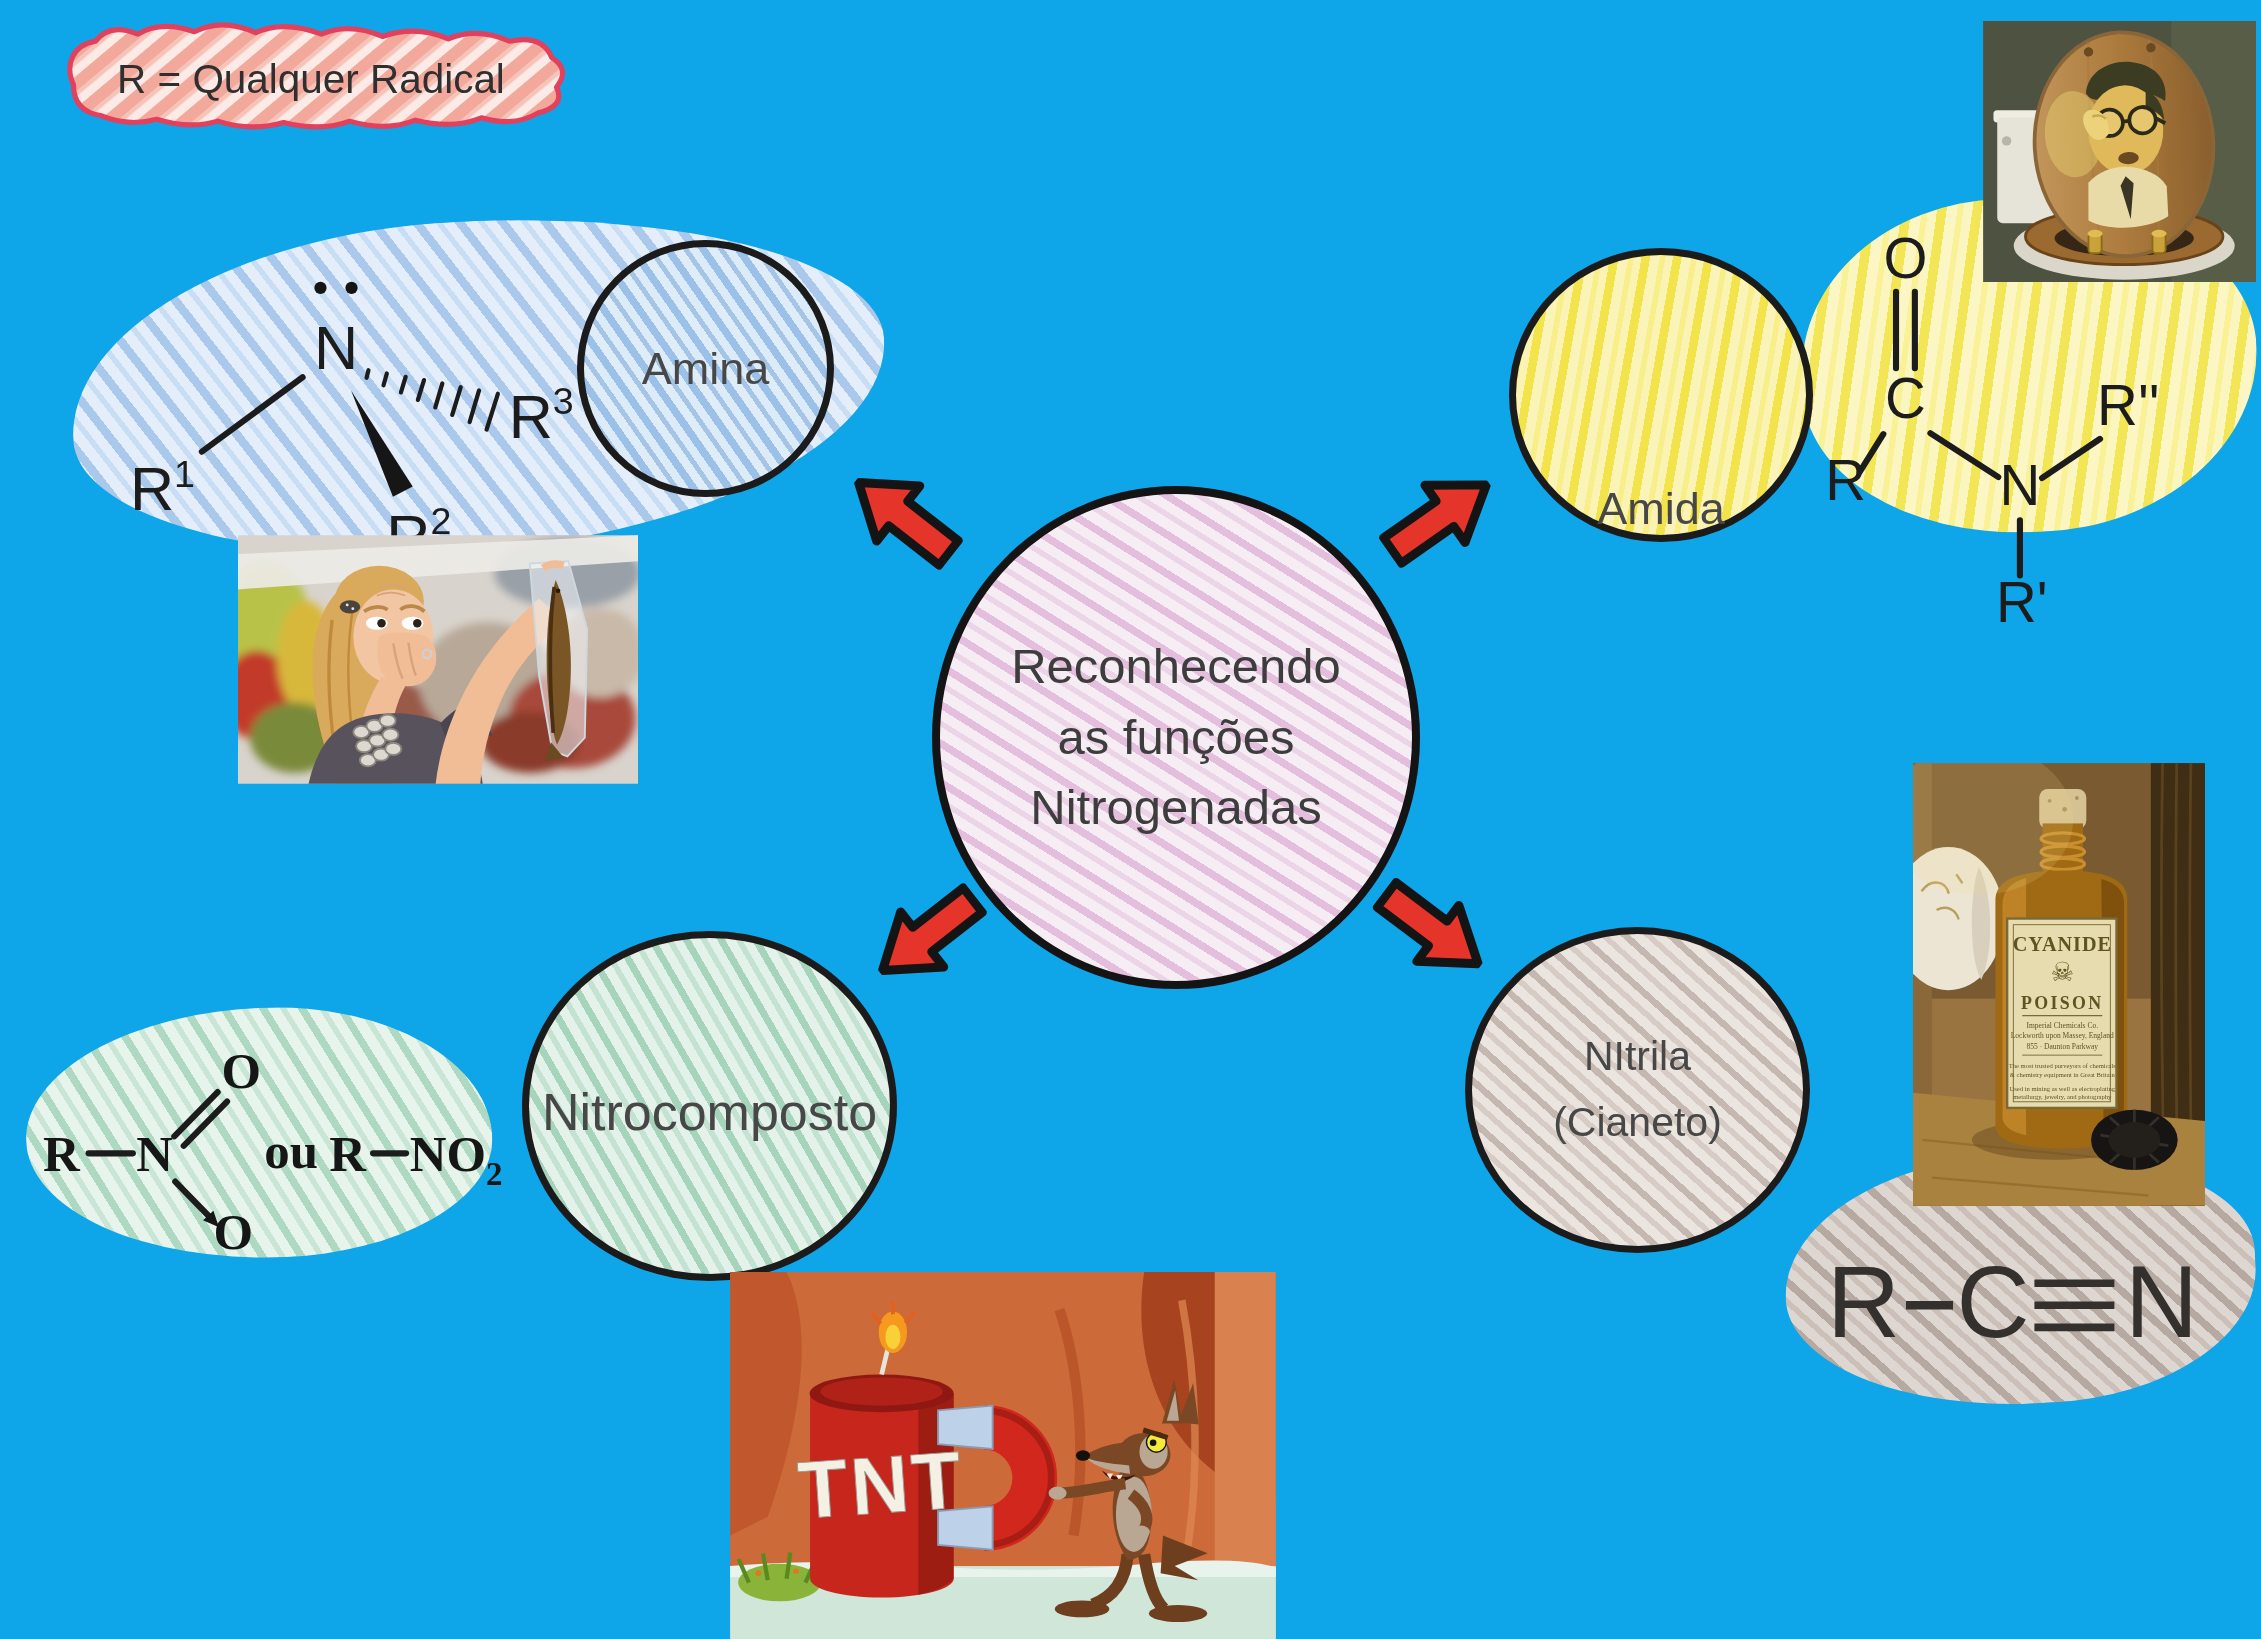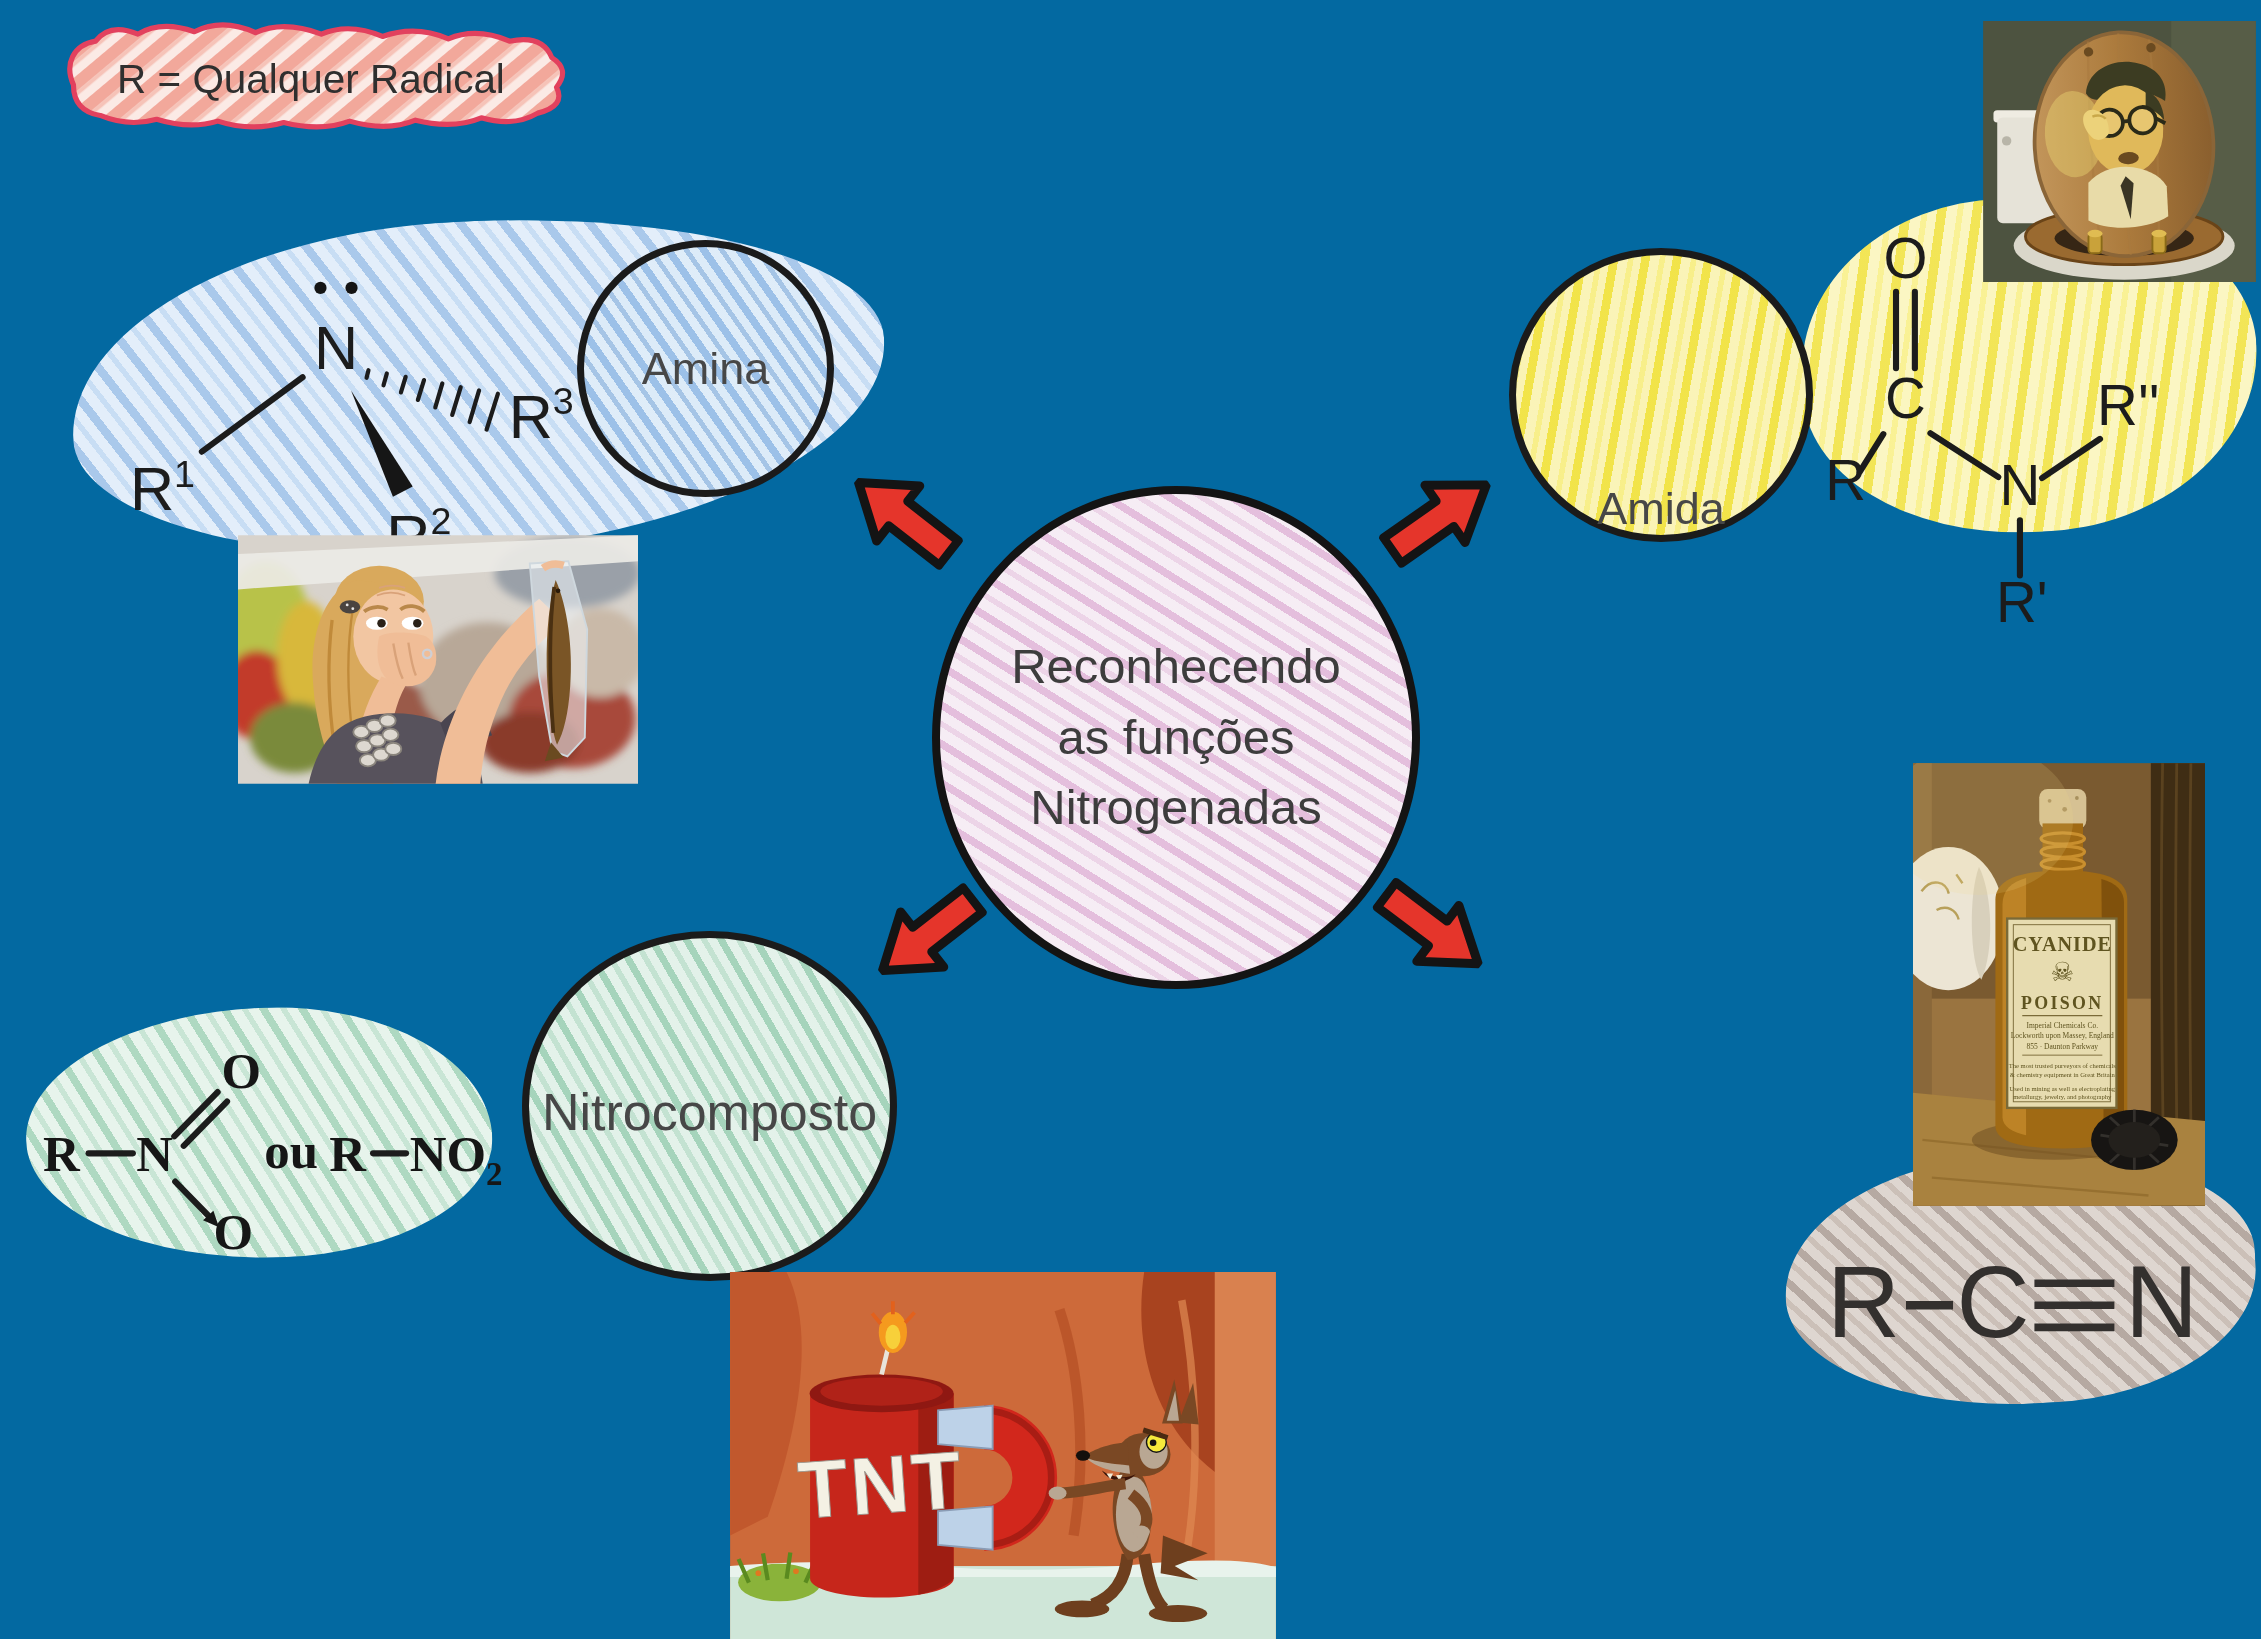--- a/index.html
+++ b/index.html
@@ -1,16 +1,16 @@
 <!DOCTYPE html>
 <html style="font-size:7.5px"><head>
 <meta charset="utf-8">
 <style>
   html,body{margin:0;padding:0;background:#ffffff;}
-  #canvas{position:relative;width:2261px;height:1639px;background:#0369a1;overflow:hidden;
+  #canvas{position:relative;width:2261px;height:1639px;background:#0ea5e9;overflow:hidden;
           font-family:"Liberation Sans",sans-serif;}
   .patch{position:absolute;z-index:1;}
   .patch-blue{background:
       repeating-linear-gradient(55deg, rgba(150,188,230,.75) 0 8.5px, rgba(255,255,255,0) 8.5px 19px,
         rgba(173,205,238,.5) 19px 24.5px, rgba(255,255,255,0) 24.5px 34px), #e3eefa;
       border-radius:48% 52% 55% 45% / 60% 42% 58% 40%; transform:rotate(-3deg);}
   .patch-yellow{background:
       repeating-linear-gradient(100deg, rgba(240,225,60,.8) 0 9.4px, rgba(255,255,255,.05) 9.4px 20px,
         rgba(248,238,120,.6) 20px 26px, rgba(255,255,255,0) 26px 35px), #fbf6c0;
       border-radius:46% 54% 50% 50% / 52% 48% 55% 45%; transform:rotate(-2deg);}
@@ -351,20 +351,24 @@
       <circle cx="906" cy="362" r="21" fill="#f5e93c" stroke="#141414" stroke-width="3"></circle>
       <circle cx="899" cy="363" r="7" fill="#141414"></circle>
       <path d="M 878,336 L 930,352" stroke="#4a2a12" stroke-width="11"></path>
       <path d="M 840,450 C 790,456 748,468 702,470" stroke="#7a4824" stroke-width="24" fill="none"></path>
       <ellipse cx="696" cy="470" rx="19" ry="14" fill="#b9a793"></ellipse>
       <path d="M 852,472 C 880,492 894,520 880,546" stroke="#7a4824" stroke-width="24" fill="none"></path>
       <ellipse cx="874" cy="552" rx="18" ry="13" fill="#b9a793"></ellipse>
     </g>
   </svg>
 
+  <div class="node-circle fill-taupe" style="left:1465px;top:927px;width:345px;height:326px;">
+    <div class="node-label" style="font-size:41px;line-height:1.6;">NItrila</div>
+    <div class="node-label" style="font-size:41px;line-height:1.6;">(Cianeto)</div>
+  </div>
 
   <div class="patch patch-gray" style="left:1785px;top:1154px;width:471px;height:250px;"></div>
 
   <svg class="struct" style="left:1809px;top:1182px;" width="448" height="207" viewBox="0 0 950 440">
     <text x="115" y="330" text-anchor="middle" class="big-formula">R</text>
     <line x1="205" y1="262" x2="305" y2="262" stroke="#33302e" stroke-width="18"></line>
     <text x="390" y="330" text-anchor="middle" class="big-formula">C</text>
     <line x1="478" y1="215" x2="648" y2="215" stroke="#33302e" stroke-width="16"></line>
     <line x1="478" y1="262" x2="648" y2="262" stroke="#33302e" stroke-width="16"></line>
     <line x1="478" y1="309" x2="648" y2="309" stroke="#33302e" stroke-width="16"></line>

